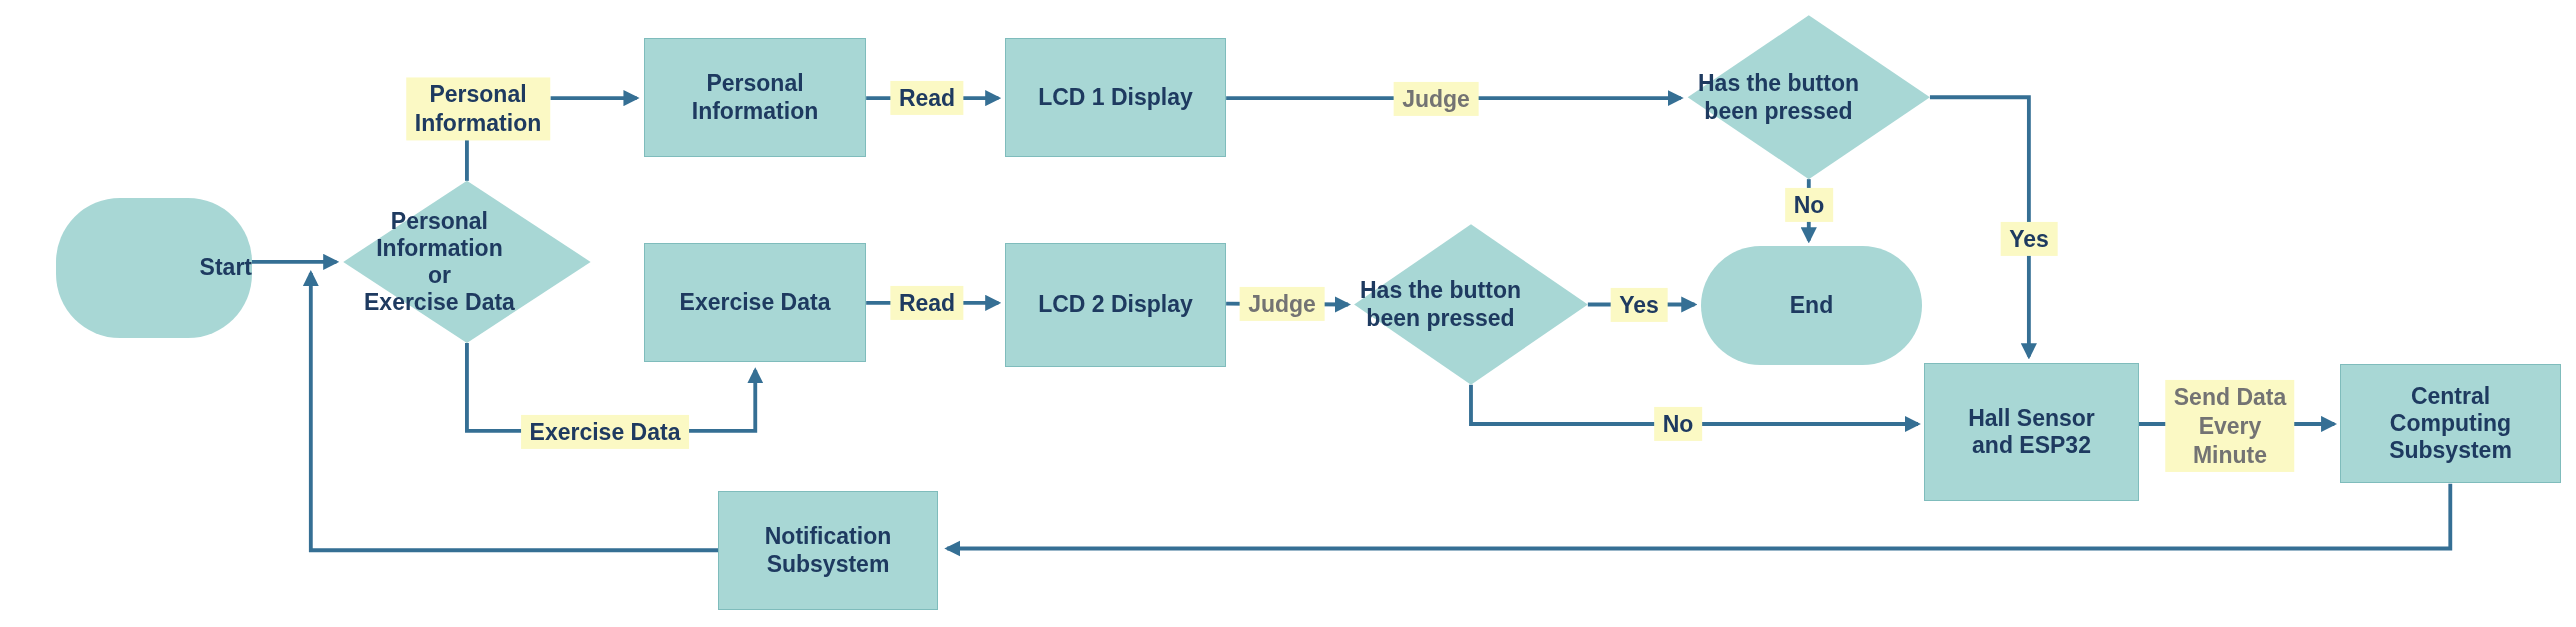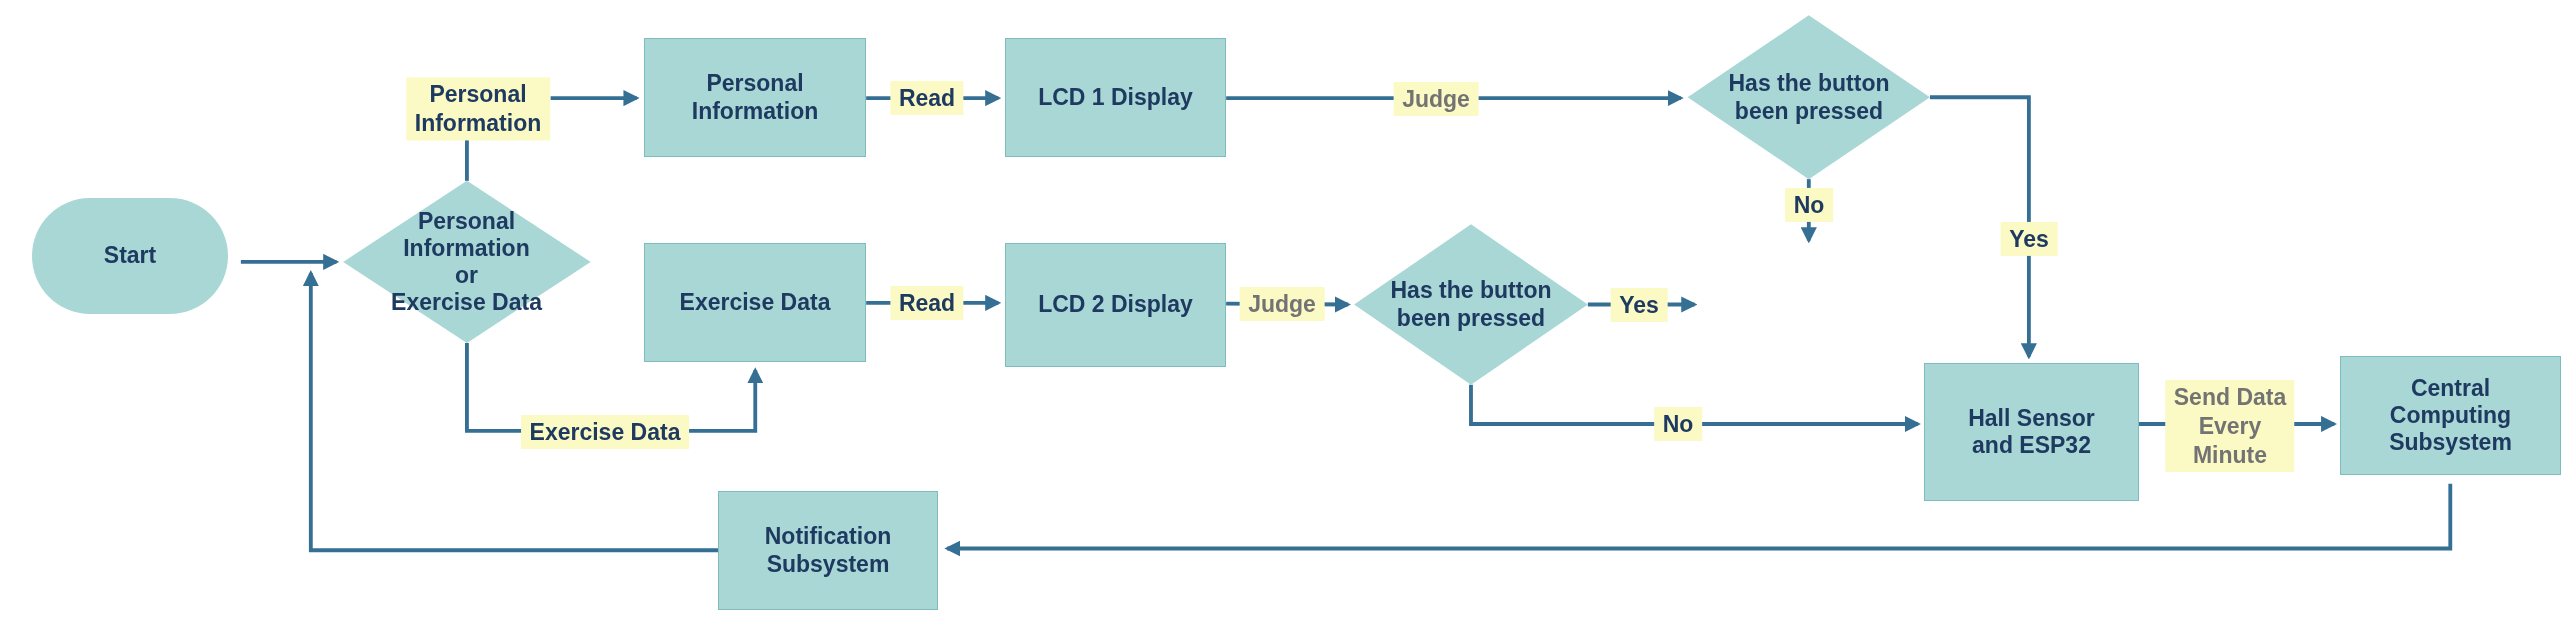--- a/index.html
+++ b/index.html
@@ -17,21 +17,21 @@
     display:flex;align-items:center;justify-content:center;
     color:#1e3a60;font-weight:bold;font-size:23px;line-height:1.18;
     text-align:center;white-space:pre-line;
     box-sizing:border-box;
   }
   .node.rect{border:1.7px solid #7fbcbc;}
   .node.stadium{border-radius:64px;}
   .node.stadium.end{border-radius:60px;}
   .dtext{
     position:absolute;
-    display:flex;align-items:center;justify-content:center;
+    display:flex;align-items:center;
     color:#1e3a60;font-weight:bold;font-size:23px;line-height:1.18;
     text-align:center;white-space:pre-line;
     pointer-events:none;
   }
   .lbl{
     position:absolute;
     transform:translate(-50%,-50%);
     background:#fbf9c4;
     color:#1e3a60;font-weight:bold;font-size:23px;line-height:1.26;
     padding:2.6px 8.5px;
@@ -67,48 +67,51 @@
       <polyline points="2507,497 2736,497" marker-end="url(#ah)"></polyline>
       <polyline points="2872,567 2872,643 1110,643" marker-end="url(#ah)"></polyline>
     </g>
     <g fill="#a8d7d5" stroke="none">
       <polygon points="402,307 547,212 692,307 547,402"></polygon>
       <polygon points="1978,114 2120,18 2262,114 2120,210"></polygon>
       <polygon points="1587,357 1724,263 1861,357 1724,451"></polygon>
     </g>
   </svg>
 
-  <div class="node stadium" style="left:32px;top:198px;width:196px;height:116px;">
+  <div class="node stadium" style="left:56px;top:198px;width:196px;height:140px;justify-content:flex-end;">
     <span>Start</span>
   </div>
 
   <div class="node rect" style="left:644px;top:38px;width:222px;height:119px;">
     <span>Personal
 Information</span>
   </div>
 
   <div class="node rect" style="left:1005px;top:38px;width:221px;height:119px;">
     <span>LCD 1 Display</span>
   </div>
 
   <div class="node rect" style="left:644px;top:243px;width:222px;height:119px;">
     <span>Exercise Data</span>
   </div>
 
   <div class="node rect" style="left:1005px;top:243px;width:221px;height:124px;">
     <span>LCD 2 Display</span>
   </div>
 
+  <div class="node stadium end" style="left:1701px;top:246px;width:221px;height:119px;">
+    <span>End</span>
+  </div>
 
   <div class="node rect" style="left:1924px;top:363px;width:215px;height:138px;">
     <span>Hall Sensor
 and ESP32</span>
   </div>
 
-  <div class="node rect" style="left:2340px;top:356px;width:221px;height:119px;">
+  <div class="node rect" style="left:2340px;top:364px;width:221px;height:119px;">
     <span>Central
 Computing
 Subsystem</span>
   </div>
 
   <div class="node rect" style="left:718px;top:491px;width:220px;height:119px;">
     <span>Notification
 Subsystem</span>
   </div>
 

